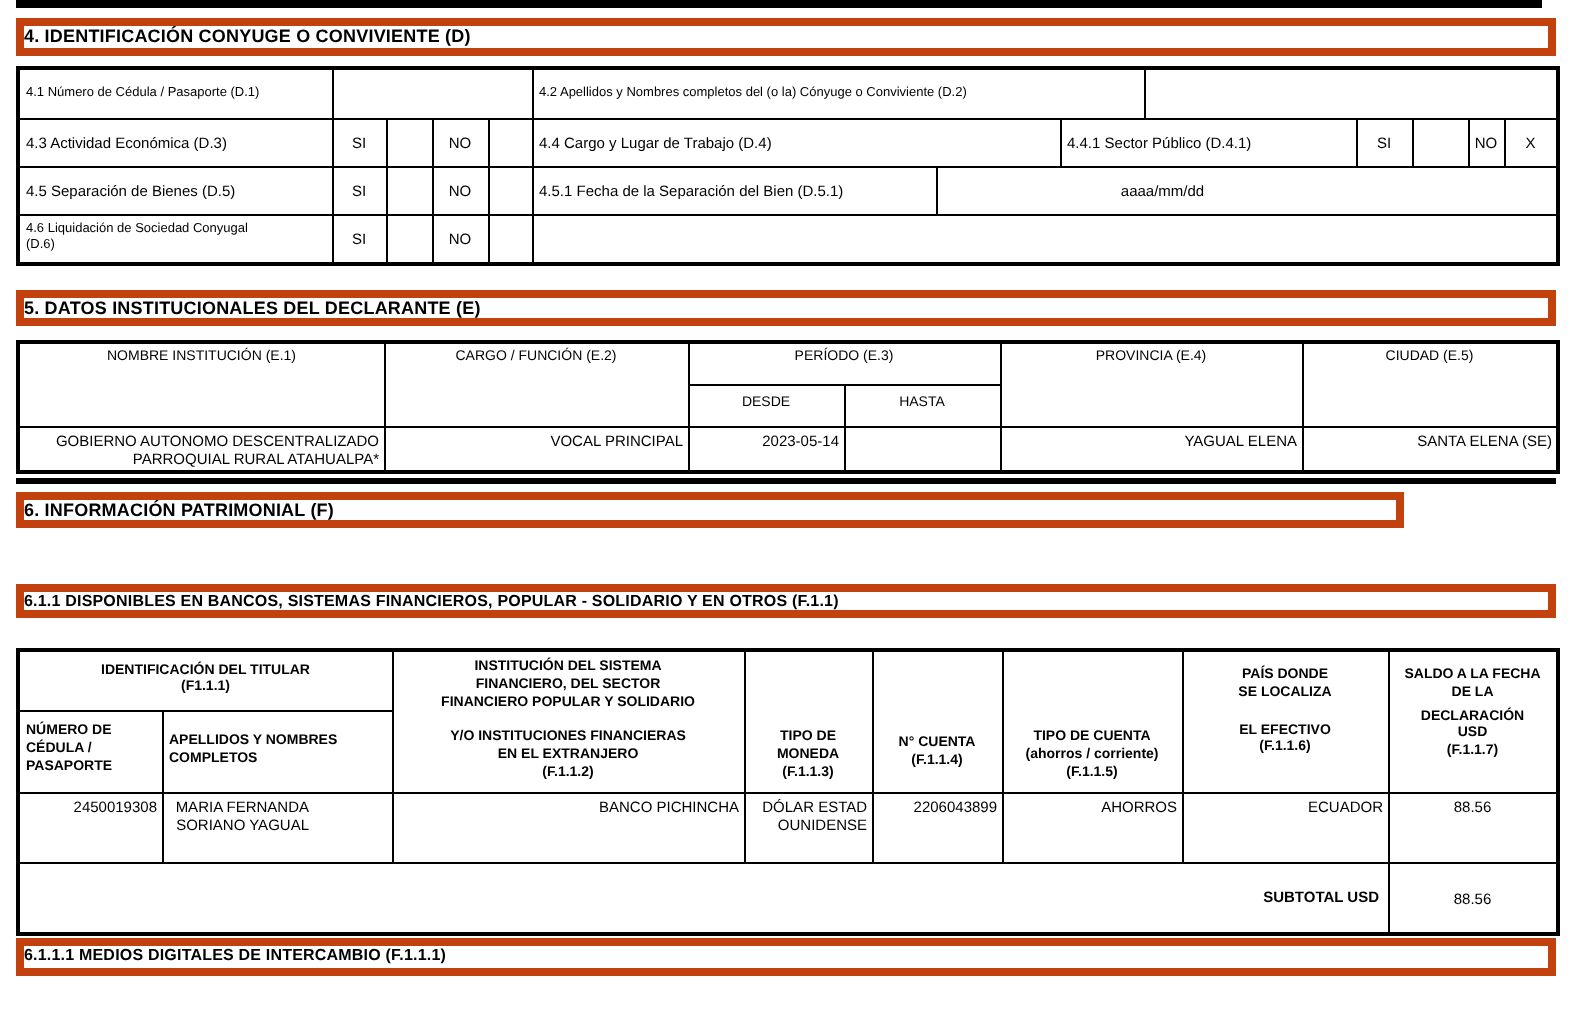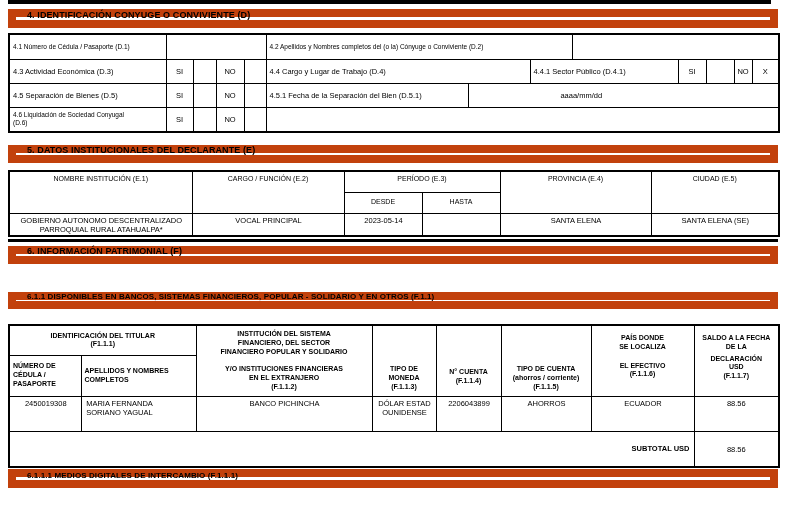--- a/index.html
+++ b/index.html
@@ -6,34 +6,34 @@
   html, body { background: #ffffff; }
   .page {
     position: relative; width: 786px; height: 508px;
     background: #ffffff; color: #000;
     font-family: "Liberation Sans", sans-serif;
     overflow: hidden;
   }
   .abs { position: absolute; }
   .bar { background: #000; }
   .secbox {
-    border: 8px solid #c2410c; display: flex; align-items: flex-end;
-    padding-left: 11px; font-weight: bold; background: #fff;
+    border: 4px solid #c2410c; display: flex; align-items: flex-start;
+    padding-left: 0; font-weight: bold; background: #fff;
   }
   .t9 { font-size: 9px; letter-spacing: 0.1px; }
   .t8 { font-size: 8px; letter-spacing: 0.1px; }
   table { border-collapse: collapse; table-layout: fixed; background: #fff; }
   table.frm { border: 2px solid #000; }
   td { border: 1px solid #000; overflow: hidden; vertical-align: middle; }
   .lbl { font-size: 7.5px; text-align: left; padding: 1px 2px 1px 3px; line-height: 1.2; margin-left: 12px; }
   .lbls { font-size: 6.5px; text-align: left; padding: 1px 2px 1px 3px; line-height: 1.25; }
   .sino { font-size: 7.5px; text-align: center; }
   .pre { white-space: pre-line; }
   .hdr5 { font-size: 7px; text-align: center; vertical-align: top; padding-top: 3px; line-height: 1.2; }
-  .dat { font-size: 7.5px; text-align: center; vertical-align: top; padding: 2px 2px 1px 3px; line-height: 1.25; }
+  .dat { font-size: 7.5px; text-align: right; vertical-align: top; padding: 2px 2px 1px 3px; line-height: 1.25; }
   .fhdr { font-size: 7px; font-weight: bold; text-align: center; line-height: 1.25; }
   .fhdr .blk { margin: 0 auto; white-space: pre-line; }
   .vbot { vertical-align: bottom; }
   .num { text-align: center; padding-right: 3px; }
   .subl { font-size: 7.5px; font-weight: bold; text-align: right; padding-right: 4px; }
 </style>
 </head>
 <body>
 
 <div class="page">
@@ -124,29 +124,29 @@
     </tr>
     <tr style="height:21px">
       <td class="hdr5" style="vertical-align:middle; padding-top:0;">DESDE</td>
       <td class="hdr5" style="vertical-align:middle; padding-top:0;">HASTA</td>
     </tr>
     <tr style="height:21px">
       <td class="dat">GOBIERNO AUTONOMO DESCENTRALIZADO PARROQUIAL RURAL ATAHUALPA*</td>
       <td class="dat">VOCAL PRINCIPAL</td>
       <td class="dat">2023-05-14</td>
       <td class="dat"></td>
-      <td class="dat">SANTA ELENA</td>
+      <td class="dat">YAGUAL ELENA</td>
       <td class="dat">SANTA ELENA (SE)</td>
     </tr>
   </tbody>
     </table>
 
   <div class="abs bar" style="left:8px; top:239px; width:770px; height:3px;"></div>
 
-  <div class="abs secbox t9" style="left:8px; top:246px; width:770px; height:18px;">
+  <div class="abs secbox t9" style="left:8px; top:246px; width:694px; height:18px;">
     <span>6. INFORMACIÓN PATRIMONIAL (F)</span>
   </div>
   <div class="abs secbox t8" style="left:8px; top:292px; width:770px; height:17px;">
     <span>6.1.1 DISPONIBLES EN BANCOS, SISTEMAS FINANCIEROS, POPULAR - SOLIDARIO Y EN OTROS (F.1.1)</span>
   </div>
 
   <table class="abs frm" style="left:8px; top:324px; width:770px;">
     <colgroup>
       <col style="width:72px">
         <col style="width:115px">

